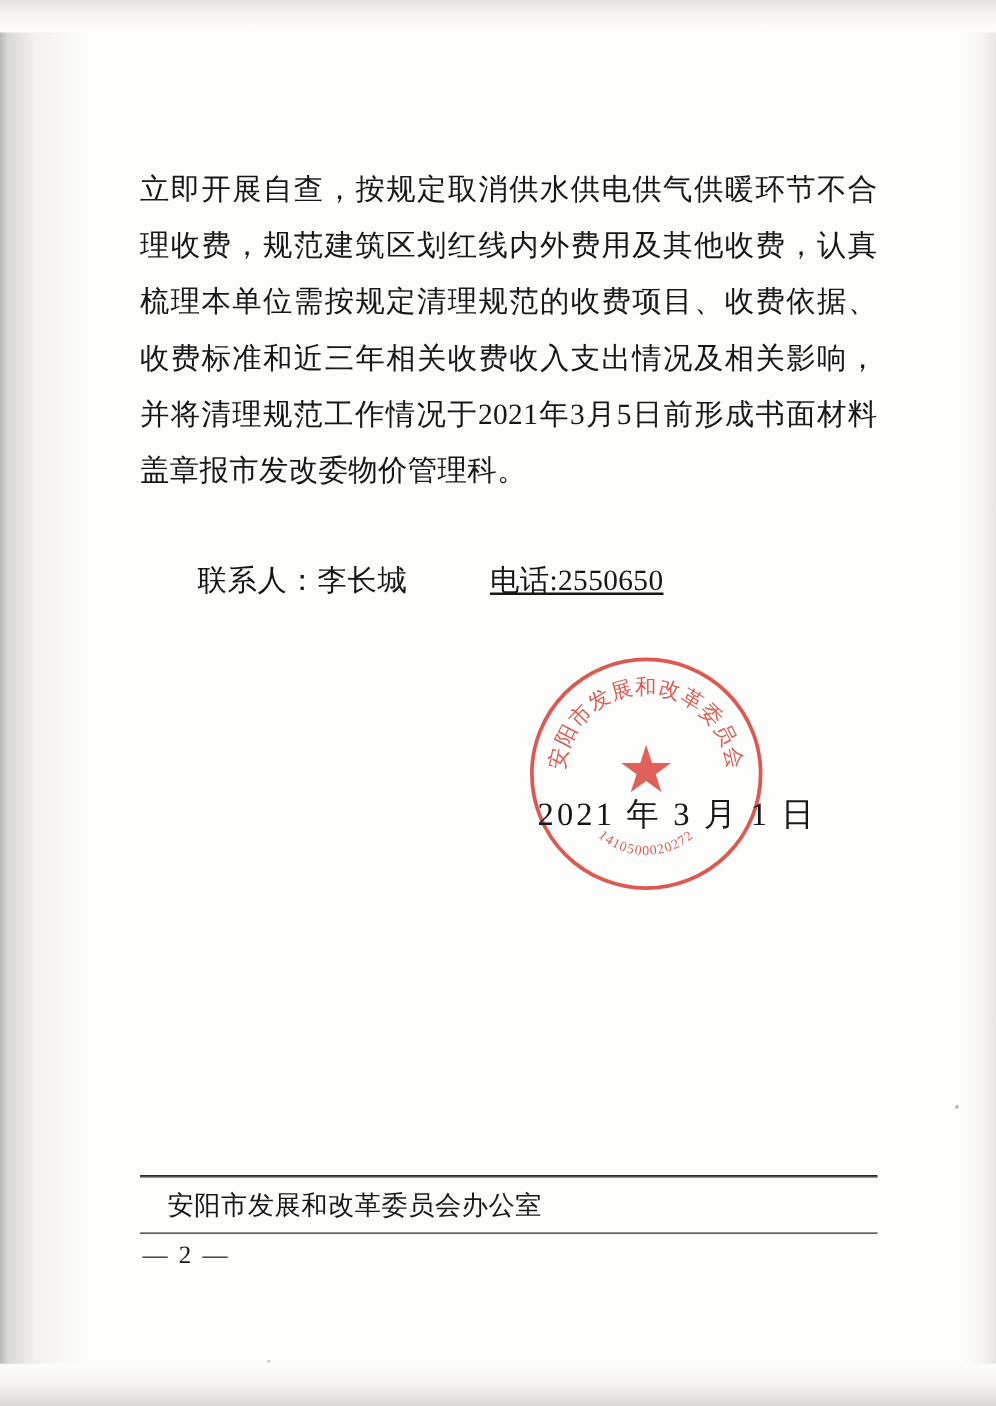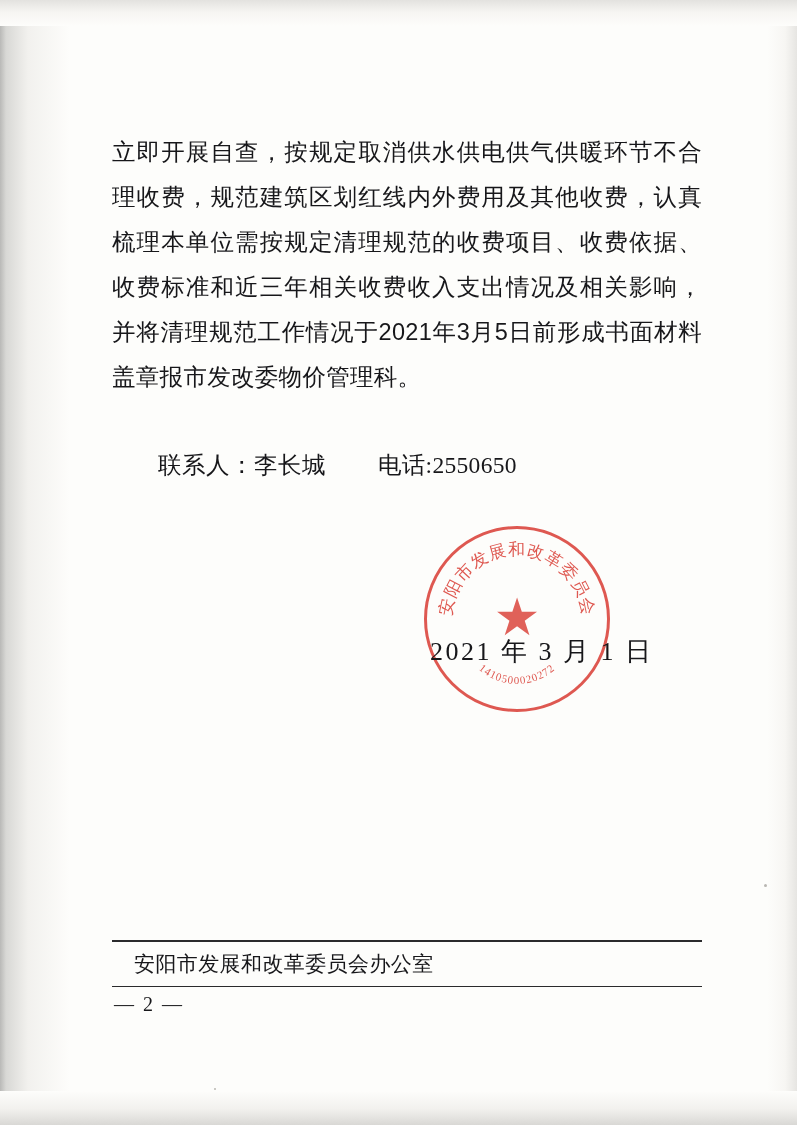--- a/index.html
+++ b/index.html
@@ -47,21 +47,21 @@
   }
 
   .content {
     position: absolute;
     left: 112px;
     top: 130px;
     width: 590px;
   }
 
   .body-text {
-    font-family: Liberation Sans, sans-serif;
+    font-family: Liberation Serif, serif;
     font-size: 23.5px;
     line-height: 45px;
     color: #17171a;
     text-align: justify;
     text-justify: inter-ideograph;
     letter-spacing: 0.3px;
   }
   .body-text p {
     margin: 0;
     text-indent: 0;
@@ -71,22 +71,23 @@
     margin-top: 44px;
     font-size: 23.5px;
     line-height: 42px;
     color: #17171a;
     padding-left: 46px;
   }
   .contact-name {
     letter-spacing: 0.5px;
   }
   .contact-phone {
-    margin-left: 52px;
+    margin-left: 66px;
     letter-spacing: 0.3px;
+    text-decoration: underline;
   }
 
   .date-block {
     position: relative;
     margin-top: 56px;
     height: 180px;
   }
   .sign-date {
     position: absolute;
     left: 318px;

